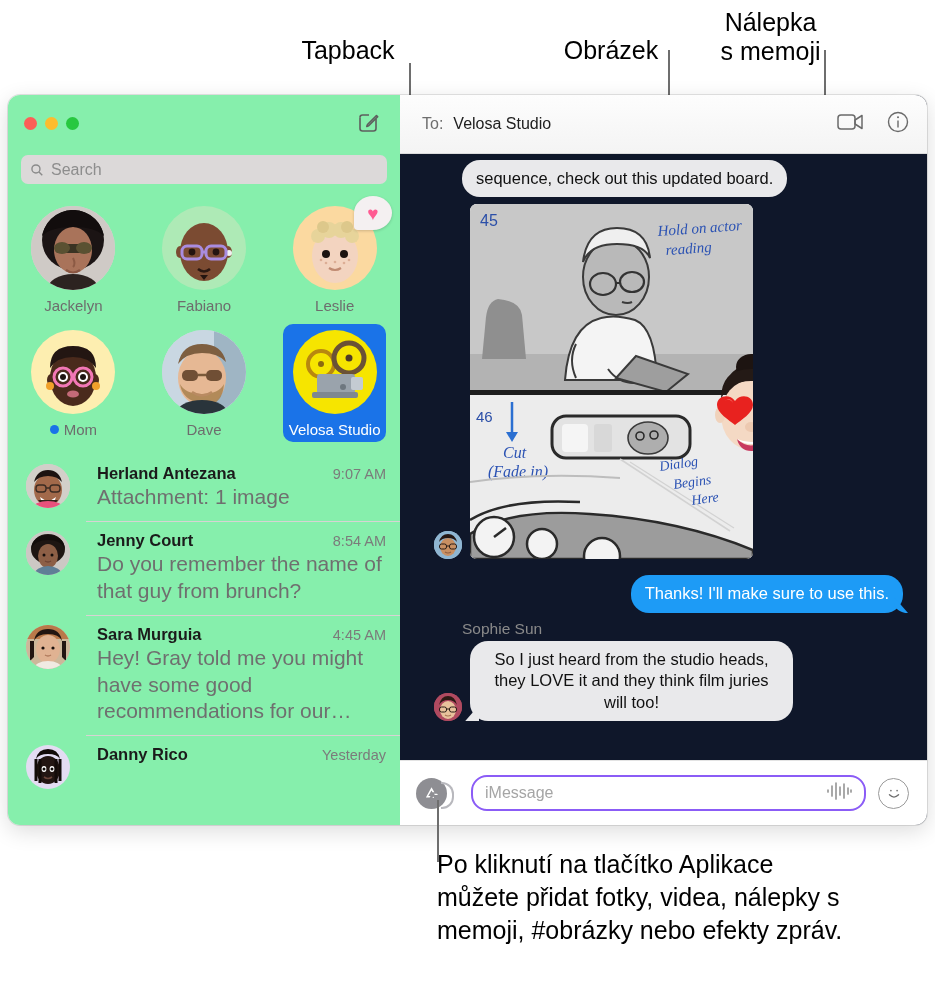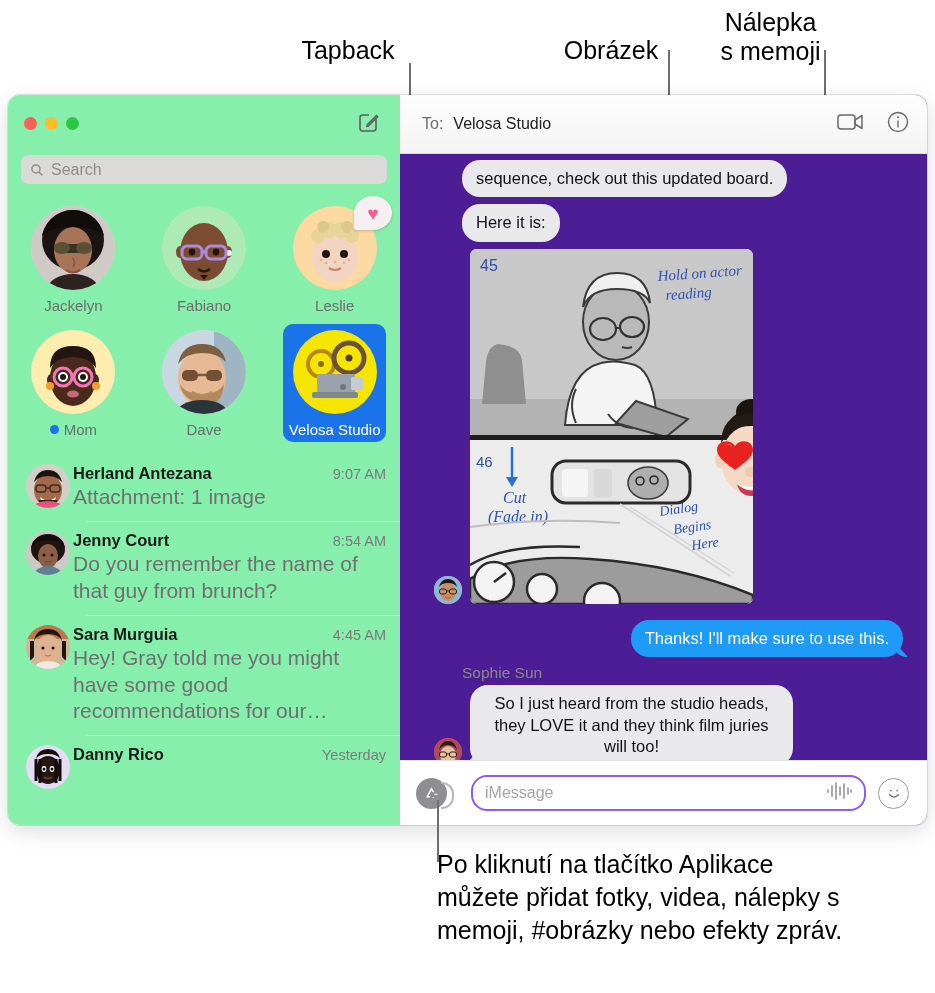--- a/index.html
+++ b/index.html
@@ -113,21 +113,21 @@
     background:#f4f0f1;
     box-shadow:0 1px 3px rgba(0,0,0,.18);
     display:flex;align-items:center;justify-content:center;
     z-index:5;
   }
   .tapback-badge .hrt{color:#ff5b92;font-size:19px;line-height:1;}
 
   
   .convlist{flex:1;overflow:hidden;padding-top:4px;}
   .conv{
-    display:flex;gap:3px;
+    display:flex;gap:27px;
     padding:10px 14px 10px 18px;
     position:relative;
   }
   .conv + .conv:before{
     content:"";position:absolute;left:78px;right:0;top:0;height:1px;background:#d7d3d3;
   }
   .conv-avatar{
     width:44px;height:44px;border-radius:50%;flex:0 0 44px;
     overflow:hidden;display:flex;align-items:center;justify-content:center;
     font-size:28px;line-height:1;
@@ -135,21 +135,21 @@
   .conv-body{flex:1;min-width:0;}
   .conv-top{display:flex;justify-content:space-between;align-items:baseline;gap:10px;}
   .conv-name{font-size:16.5px;font-weight:bold;color:#1b1b1b;}
   .conv-time{font-size:14.5px;color:#7b7b7b;white-space:nowrap;}
   .conv-preview{
     font-size:21px;color:#6f6f6f;line-height:1.28;margin-top:1px;
     overflow:hidden;
   }
 
   
-  .pane{flex:1;display:flex;flex-direction:column;background:#4c1d95;min-width:0;position:relative;}
+  .pane{flex:1;display:flex;flex-direction:column;background:#0f172a;min-width:0;position:relative;}
   .pane-header{
     height:58px;flex:0 0 58px;
     background:linear-gradient(#fdfdfd,#f4f4f4);
     border-bottom:1px solid #dcdcdc;
     display:flex;align-items:center;
     padding:0 18px 0 22px;
     gap:10px;
   }
   .to-label{font-size:16px;color:#6e6e6e;}
   .to-value{font-size:16px;color:#202020;}
@@ -543,23 +543,20 @@
         </span>
       </div>
     </div>
 
     <div class="thread">
 
       <div class="row" style="margin-left:44px;">
         <div class="bubble-in">sequence, check out this updated board.</div>
       </div>
 
-      <div class="row" style="margin-left:44px;">
-        <div class="bubble-in">Here it is:</div>
-      </div>
 
       <div class="row" style="margin-left:16px;align-items:flex-end;">
         <div class="msg-avatar" style="background:#9fc0d8;">
           <svg viewBox="0 0 28 28" width="28" height="28">
             <rect width="28" height="28" fill="#8fb6d2"></rect>
             <ellipse cx="14" cy="16" rx="8" ry="9" fill="#c88f62"></ellipse>
             <path d="M5 11q2-8 9-8t9 8q-3-4-9-4t-9 4z" fill="#241713"></path>
             <rect x="5.5" y="13" width="7" height="5" rx="2" fill="none" stroke="#2b1d17" stroke-width="1"></rect>
             <rect x="15.5" y="13" width="7" height="5" rx="2" fill="none" stroke="#2b1d17" stroke-width="1"></rect>
             <path d="M12.5 15h3" stroke="#2b1d17" stroke-width="1"></path>

